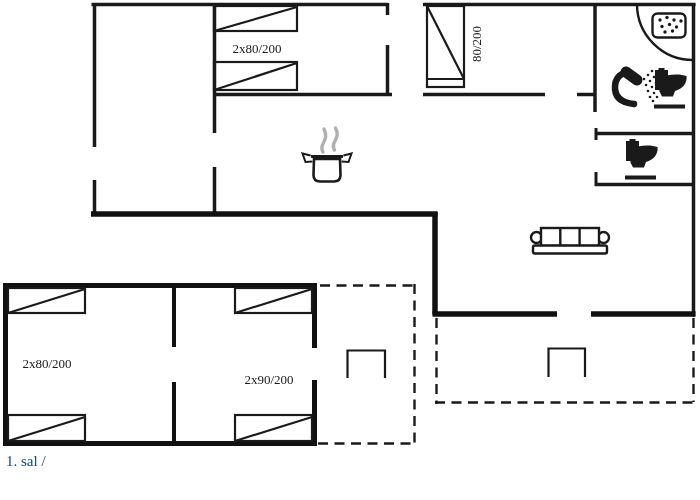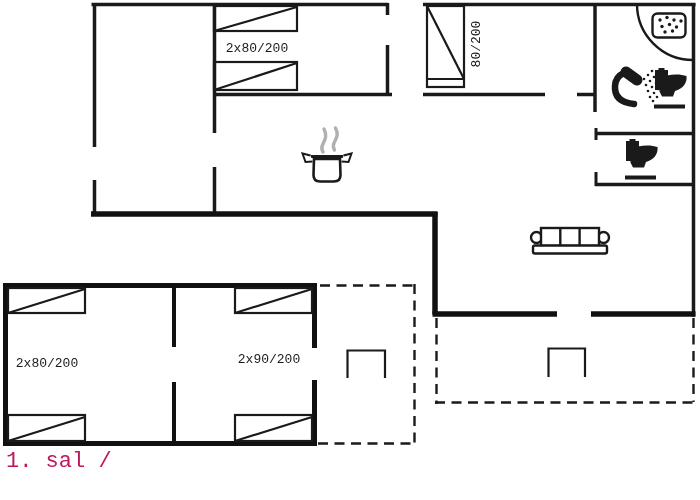--- a/index.html
+++ b/index.html
@@ -1,21 +1,21 @@
 <!DOCTYPE html>
 <html><head>
 <meta charset="utf-8">
 <style>
   html,body{margin:0;padding:0;background:#ffffff;}
   #plan{position:relative;width:700px;height:500px;background:#ffffff;overflow:hidden;
-        font-family:Liberation Mono, monospace;color:#1a1a1a;}
+        font-family:Liberation Serif, serif;color:#1a1a1a;}
   #plan svg{position:absolute;left:0;top:0;}
   .lbl{position:absolute;font-size:13px;color:#1a1a1a;white-space:nowrap;text-align:center;}
   .lbl-rot{transform:rotate(-90deg);transform-origin:center center;}
-  .floor-label{position:absolute;left:6px;top:450px;font-size:22px;line-height:23px;color:#be185d;}
+  .floor-label{position:absolute;left:6px;top:450px;font-size:15px;line-height:23px;color:#0c4a6e;}
 </style>
 </head>
 <body>
 
 <div id="plan">
 
   <svg width="700" height="500" viewBox="0 0 700 500">
     <g fill="none" stroke="#1a1a1a" stroke-width="3.5">
 
       <path d="M91.5 4.5 H388"></path>
@@ -171,19 +171,19 @@
       <circle cx="603.5" cy="237.5" r="5.5"></circle>
       <rect x="541" y="228" width="58" height="18"></rect>
       <path d="M560.3 228 V246 M579.6 228 V246" fill="none"></path>
       <rect x="533" y="245.5" width="74" height="8" rx="2"></rect>
     </g>
   </svg>
 
   <div class="lbl" style="left:214px;top:41px;width:86px;">2x80/200</div>
   <div class="lbl lbl-rot" style="left:445px;top:36px;width:64px;height:16px;">80/200</div>
   <div class="lbl" style="left:4px;top:356px;width:86px;">2x80/200</div>
-  <div class="lbl" style="left:226px;top:352px;width:86px;">2x90/200</div>
+  <div class="lbl" style="left:226px;top:372px;width:86px;">2x90/200</div>
 
   <div class="floor-label">
     <div>1. sal /</div>
   </div>
 
 </div>
 
 </body></html>

